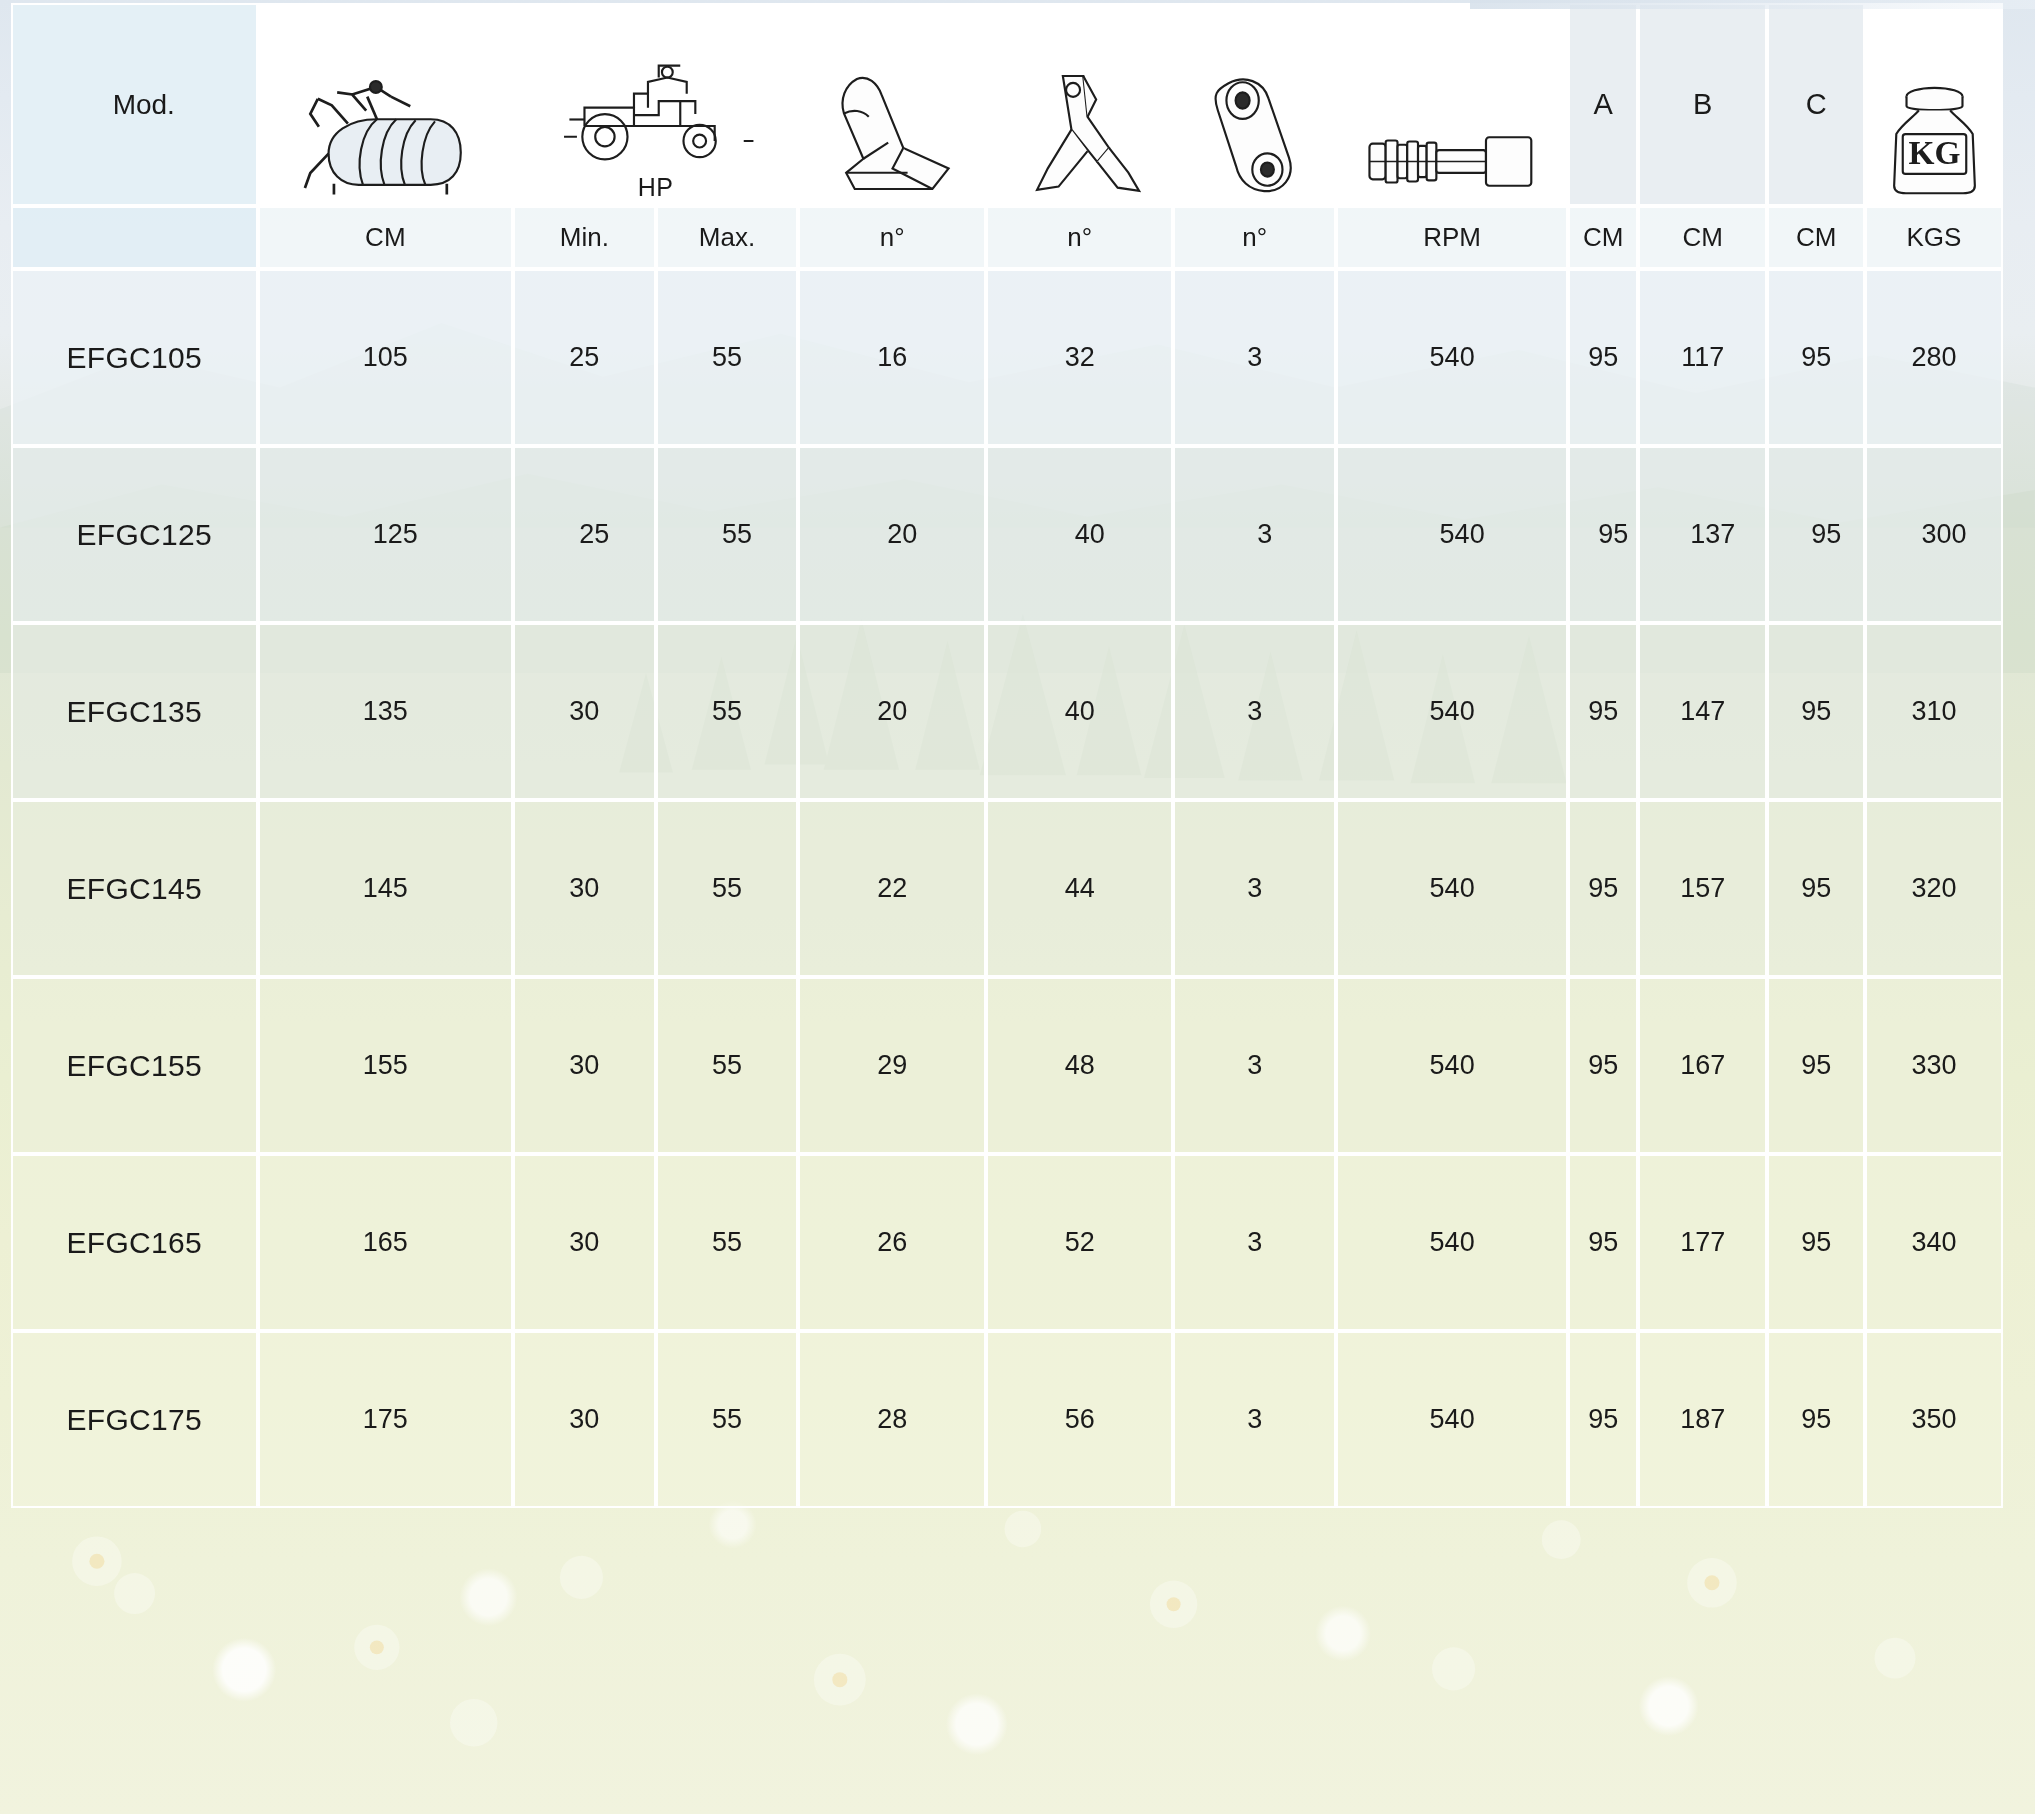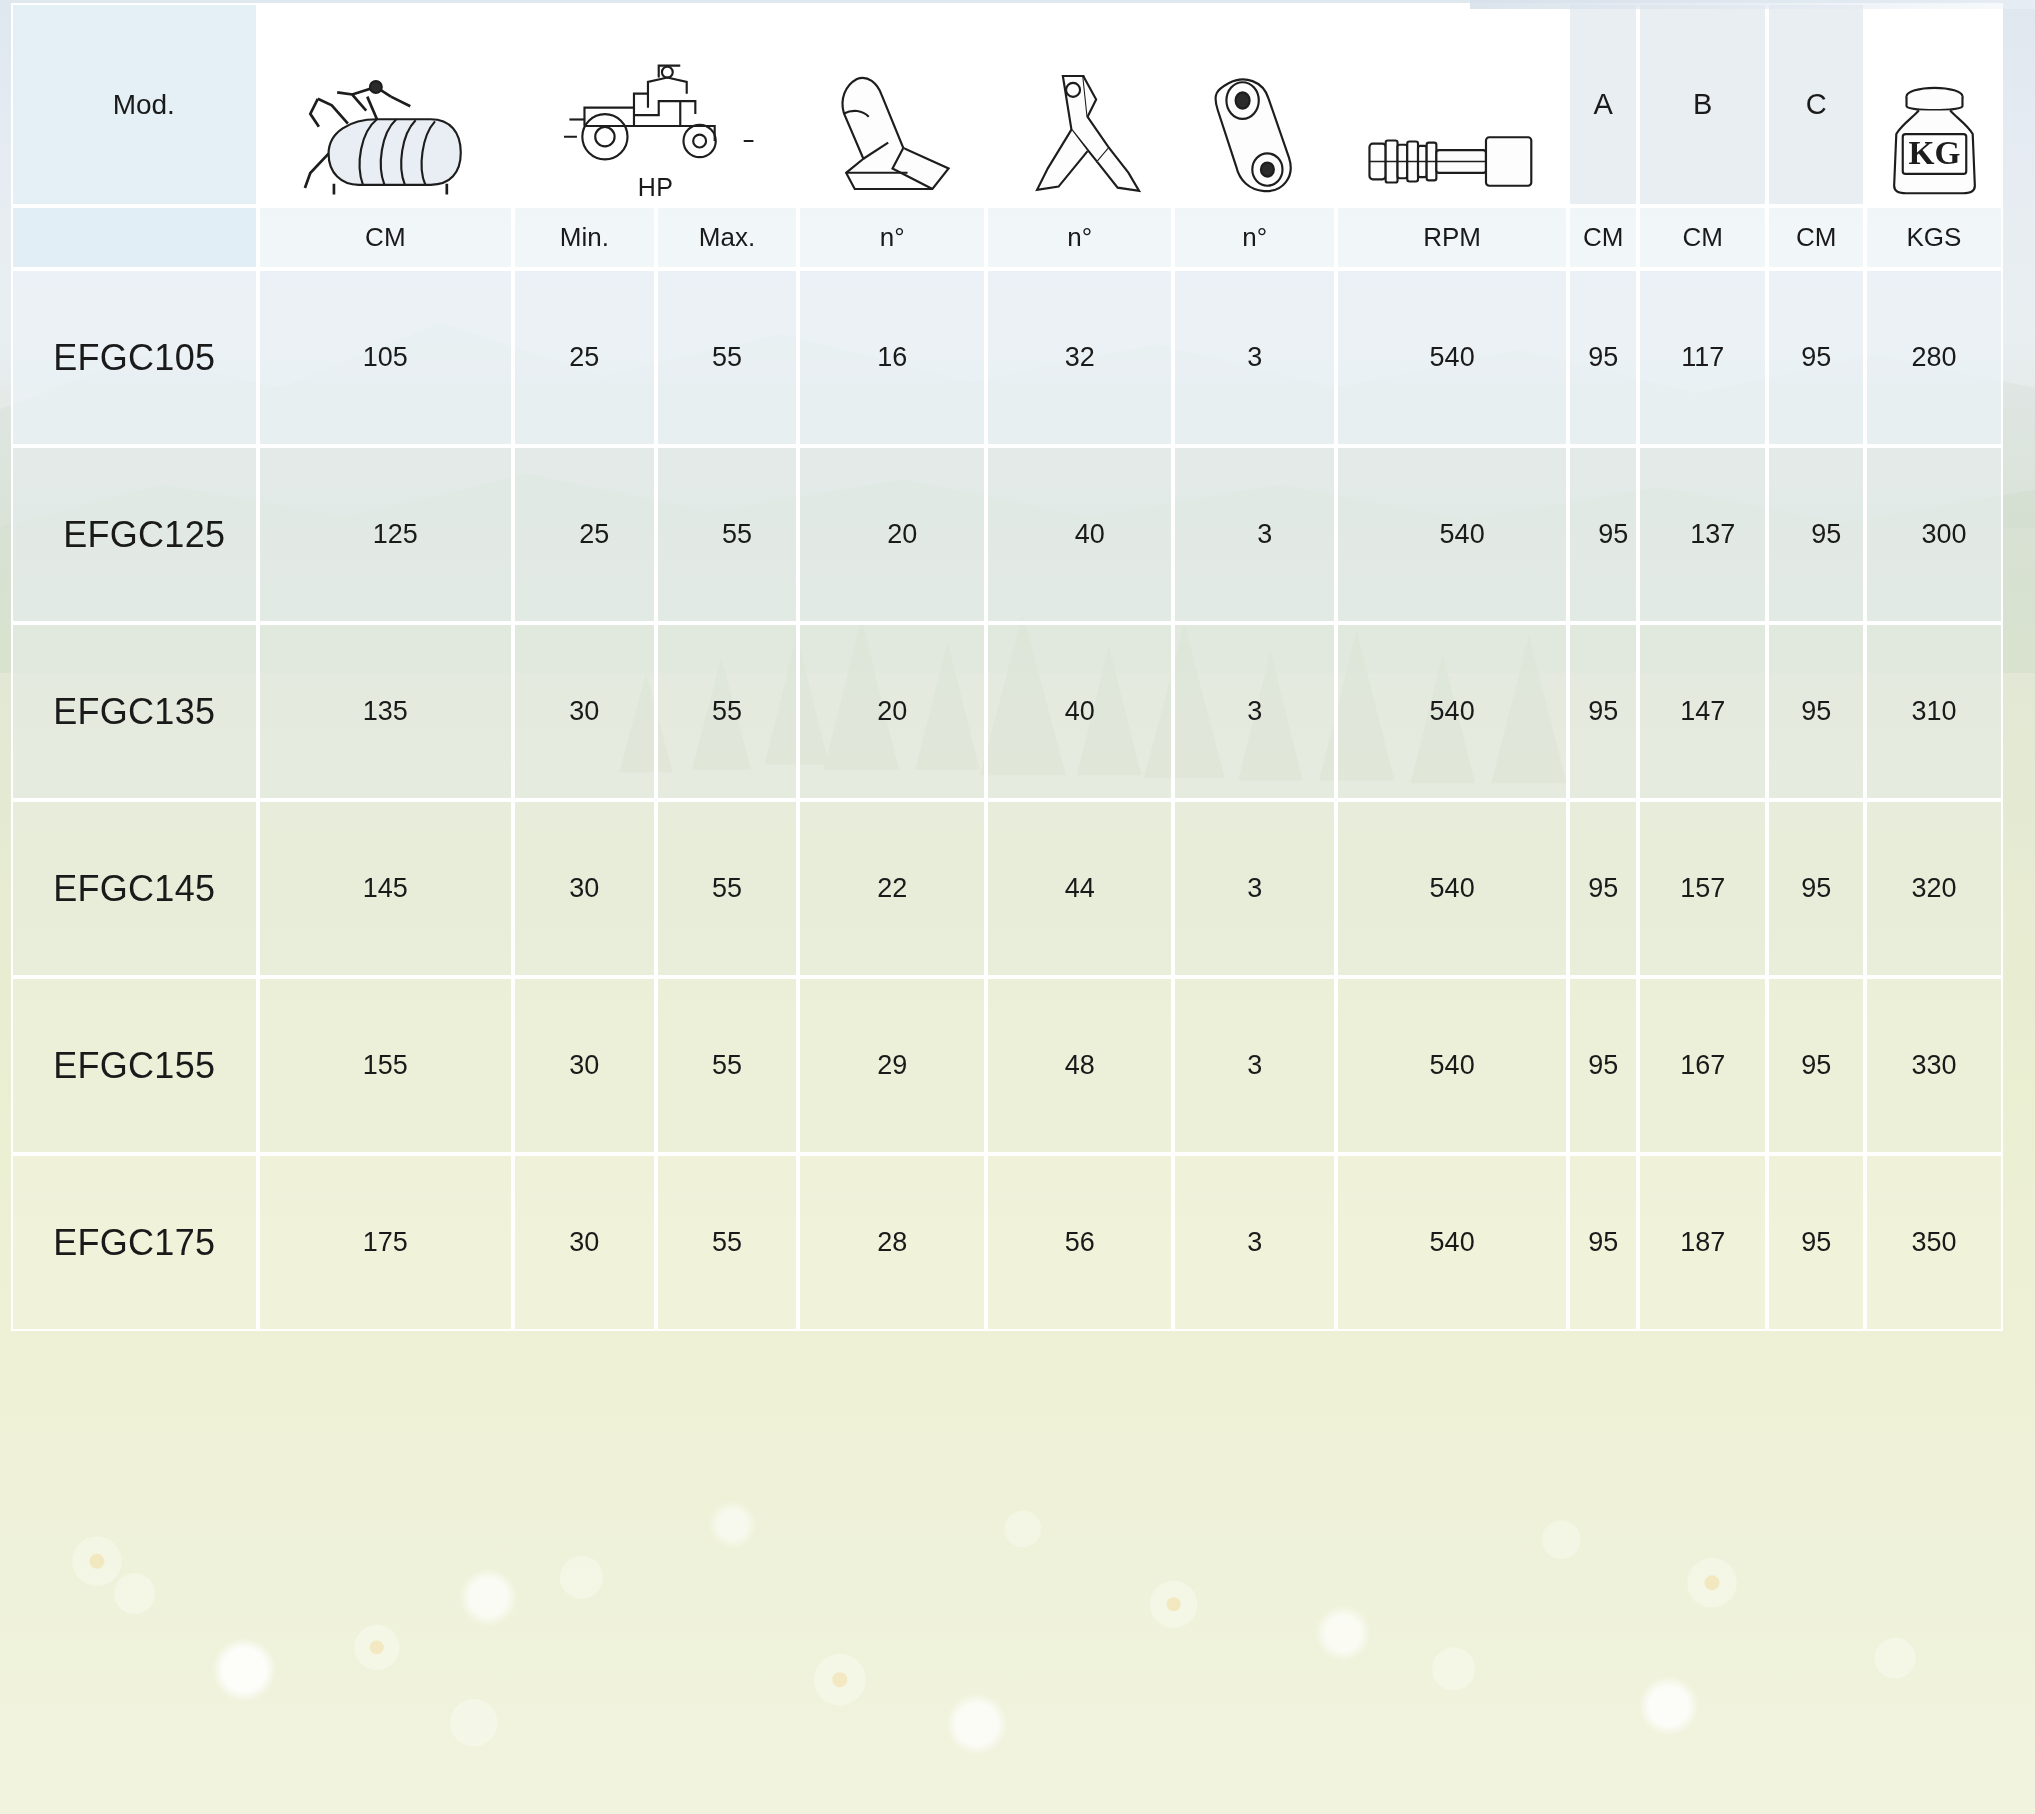--- a/index.html
+++ b/index.html
@@ -133,21 +133,21 @@
   tr.unit-row td.blank {
     background: rgba(225,238,245,0.92);
   }
 
   
   tr.data-row td {
     height: 173px;
     font-size: 27px;
   }
   tr.data-row td.mod {
-    font-size: 36px;
+    font-size: 30px;
     letter-spacing: 0.3px;
   }
 
   
   tr.data-row td { background-color: rgba(255,255,255,0.28); }
   tr.data-row.r0 td { background-color: rgba(236,242,247,0.72); }
   tr.data-row.r1 td { background-color: rgba(233,239,245,0.70); }
   tr.data-row.r2 td { background-color: rgba(230,237,238,0.68); padding-left: 20px; }
   tr.data-row.r3 td { background-color: rgba(229,236,228,0.66); }
   tr.data-row.r4 td { background-color: rgba(233,238,222,0.64); }
@@ -451,20 +451,34 @@
       <td>29</td>
       <td>48</td>
       <td>3</td>
       <td>540</td>
       <td>95</td>
       <td>167</td>
       <td>95</td>
       <td>330</td>
     </tr>
 
+    <tr class="data-row r6">
+      <td class="mod">EFGC165</td>
+      <td>165</td>
+      <td>30</td>
+      <td>55</td>
+      <td>26</td>
+      <td>52</td>
+      <td>3</td>
+      <td>540</td>
+      <td>95</td>
+      <td>177</td>
+      <td>95</td>
+      <td>340</td>
+    </tr>
 
     <tr class="data-row r7">
       <td class="mod">EFGC175</td>
       <td>175</td>
       <td>30</td>
       <td>55</td>
       <td>28</td>
       <td>56</td>
       <td>3</td>
       <td>540</td>

